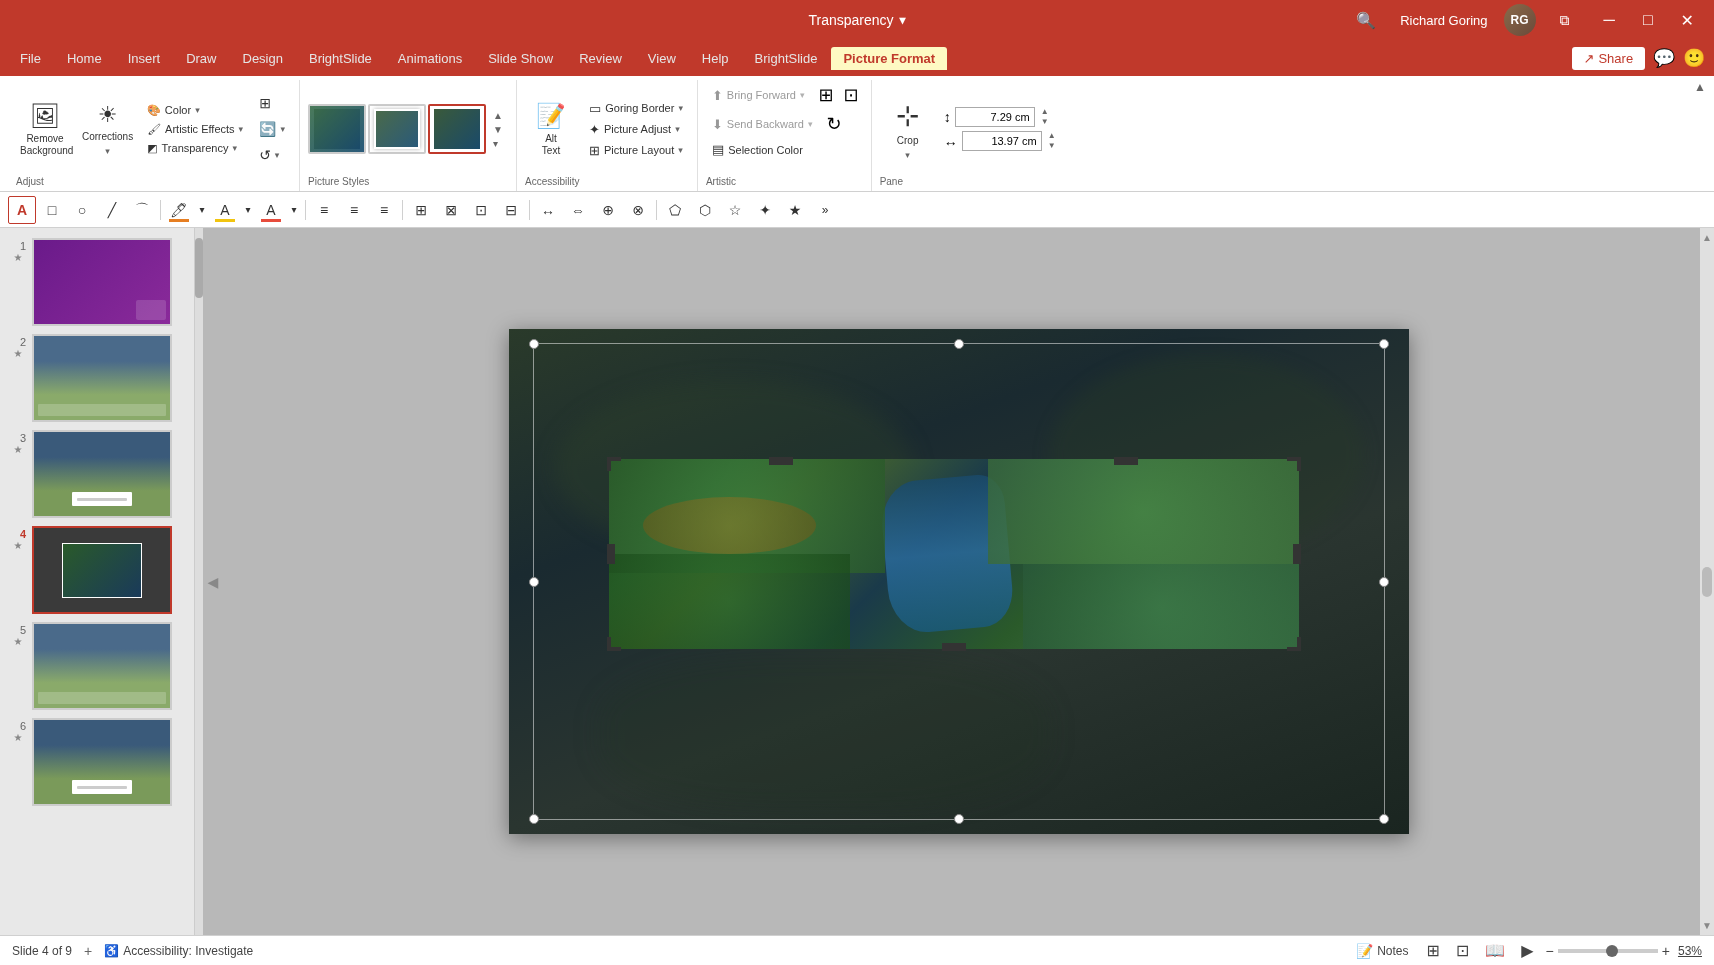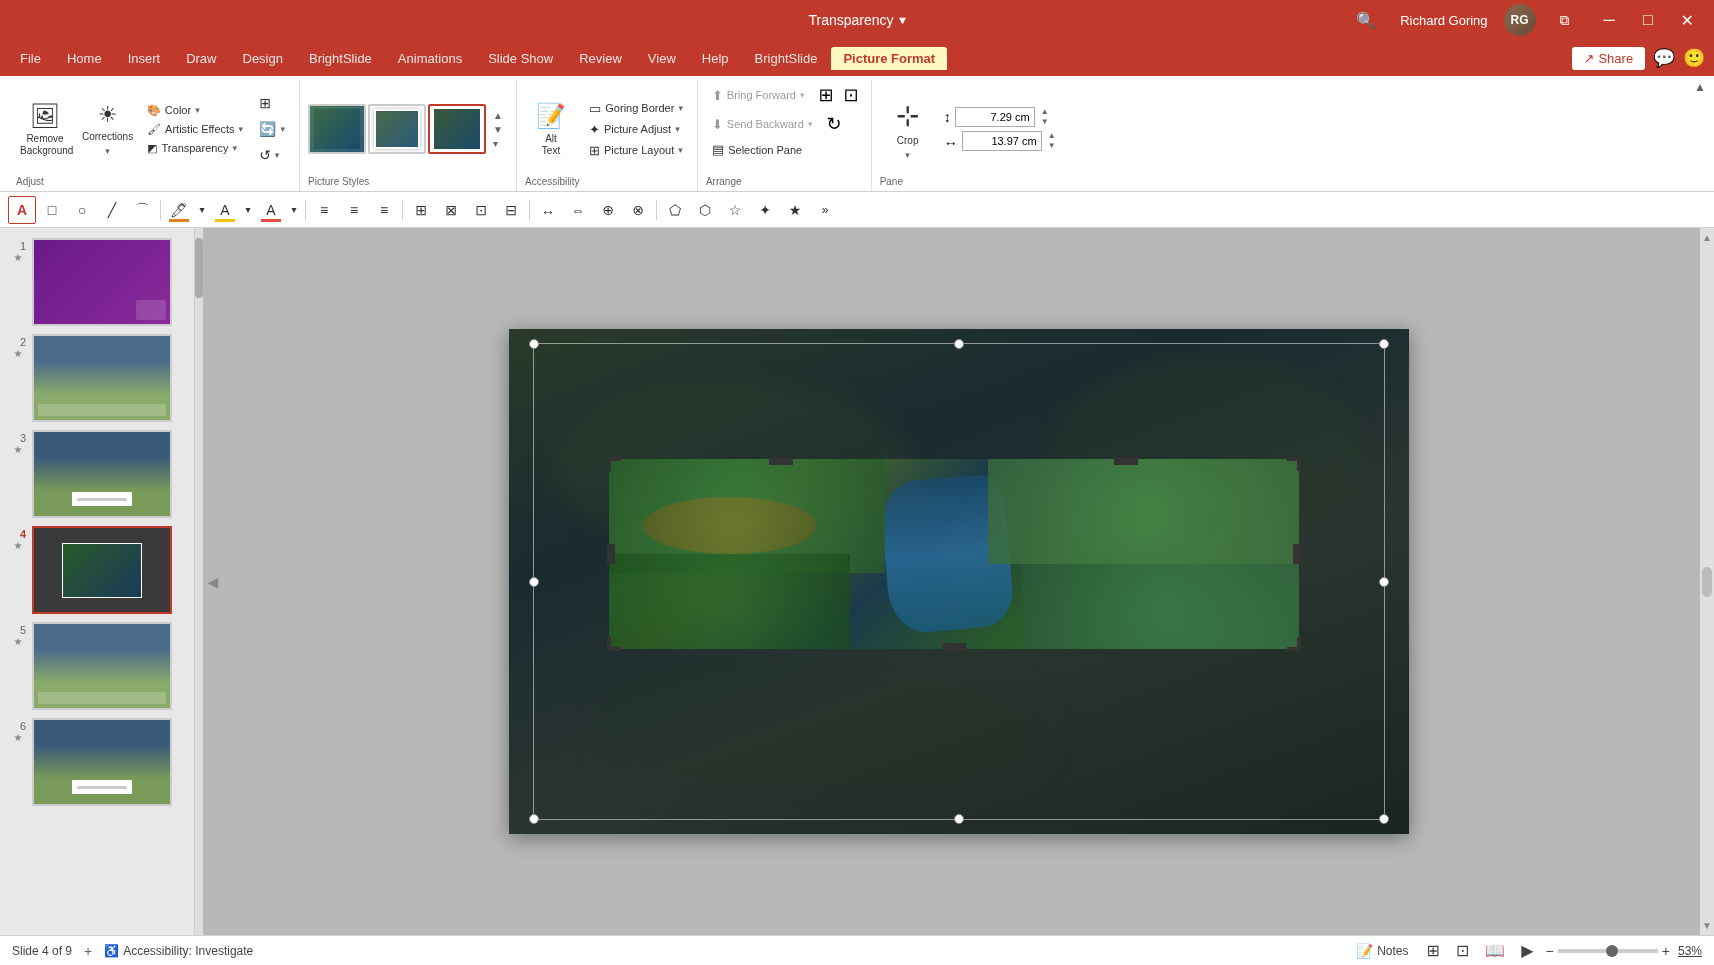--- a/index.html
+++ b/index.html
@@ -490,24 +490,24 @@
         <div class="ribbon-small-btn" style="opacity:0.5;">
           <span style="font-size:13px;">⬇</span>
           <span>Send Backward</span>
           <span class="dropdown-arrow">▾</span>
         </div>
 
         <div style="font-size:18px;cursor:pointer;padding:2px 4px;">↻</div>
       </div>
       <div class="ribbon-small-btn">
         <span style="font-size:13px;">▤</span>
-        <span>Selection Pane</span>
-      </div>
-    </div>
-    <div class="ribbon-group-label">Arrange</div>
+        <span>Selection Color</span>
+      </div>
+    </div>
+    <div class="ribbon-group-label">Artistic</div>
   </div>
 
   <div class="ribbon-group" style="border-right:none;">
     <div class="ribbon-group-content" style="gap:8px;">
 
       <div class="ribbon-btn large" style="min-width:56px;">
         <div style="font-size:28px;color:#333;">⊹</div>
         <div class="ribbon-btn-label" style="font-size:10px;">Crop</div>
         <span class="dropdown-arrow">▾</span>
       </div>

